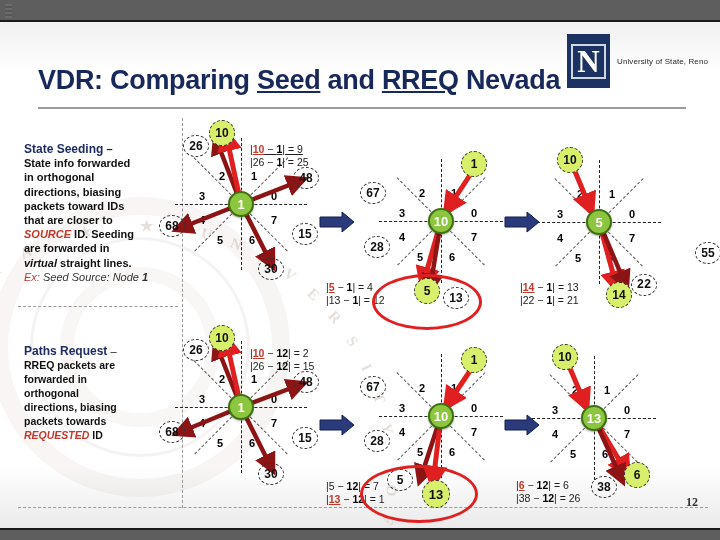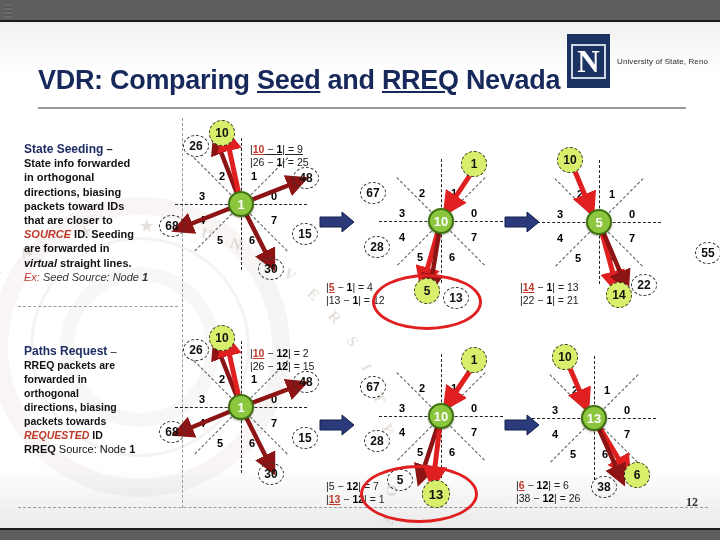--- a/index.html
+++ b/index.html
@@ -208,23 +208,20 @@
 
     <div class="lead" id="txt-rreq">
       <span class="hd">Paths Request</span><span> –</span>
       <div class="body">
         <span>RREQ packets are</span><br>
         <span>forwarded in</span><br>
         <span>orthogonal</span><br>
         <span>directions, biasing</span><br>
         <span>packets towards</span><br>
         <span class="src">REQUESTED</span><span> ID</span>
-      </div>
-      <div style="font-style:normal;font-size:11px">
-        <b>RREQ</b><span> Source: Node </span><b>1</b>
       </div>
     </div>
 
     <div class="hsep" style="left:18px;top:284px;width:160px"></div>
     <div class="hsep" style="left:18px;top:485px;width:690px"></div>
 
     <div style="position:absolute;left:182px;top:96px;height:390px;border-left:1px dashed #999"></div>
 
     <div id="panels">
         <svg class="arrows" width="720" height="506">
@@ -325,21 +322,21 @@
           <div class="dirlbl" style="left: 629px; top: 186px;">0</div>
           <div class="dirlbl" style="left: 609px; top: 166px;">1</div>
           <div class="dirlbl" style="left: 577px; top: 166px;">2</div>
           <div class="dirlbl" style="left: 557px; top: 186px;">3</div>
           <div class="dirlbl" style="left: 557px; top: 210px;">4</div>
           <div class="dirlbl" style="left: 575px; top: 230px;">5</div>
           <div class="dirlbl" style="left: 607px; top: 230px;">6</div>
           <div class="dirlbl" style="left: 629px; top: 210px;">7</div>
           <div class="node lit" style="left: 557px; top: 125px;">10</div>
           <div class="node dash" style="left: 651px; top: 220px; margin-left: 44px;">55</div>
-          <div class="node dash" style="left: 631px; top: 252px;">22</div>
+          <div class="node dash" style="left: 631px; top: 252px; font-family: Liberation Mono, monospace;">22</div>
           <div class="node lit" style="left: 606px; top: 260px;">14</div>
           <div class="node hub" style="left: 586px; top: 187px;">5</div>
           <div class="eq" style="left: 520px; top: 259px;"><span>|</span><span class="hl">14</span><span> − </span><b>1</b><span>| = 13</span></div>
           <div class="eq" style="left: 520px; top: 272px;"><span>|22 − </span><b>1</b><span>| = 21</span></div>
         </div>
         <div class="panel" style="left: 0px; top: 0px; width: 720px; height: 506px; pointer-events: none;">
           <div class="axis-h" style="left: 175px; top: 385px; width: 132px;"></div>
           <div class="axis-v" style="left: 241px; top: 319px; height: 132px;"></div>
           <div class="diag" style="left: 241px; top: 385px; width: 132px; transform: translateX(-66px) rotate(45deg); transform-origin: 66px 0px;"></div>
           <div class="diag" style="left: 241px; top: 385px; width: 132px; transform: translateX(-66px) rotate(-45deg); transform-origin: 66px 0px;"></div>

